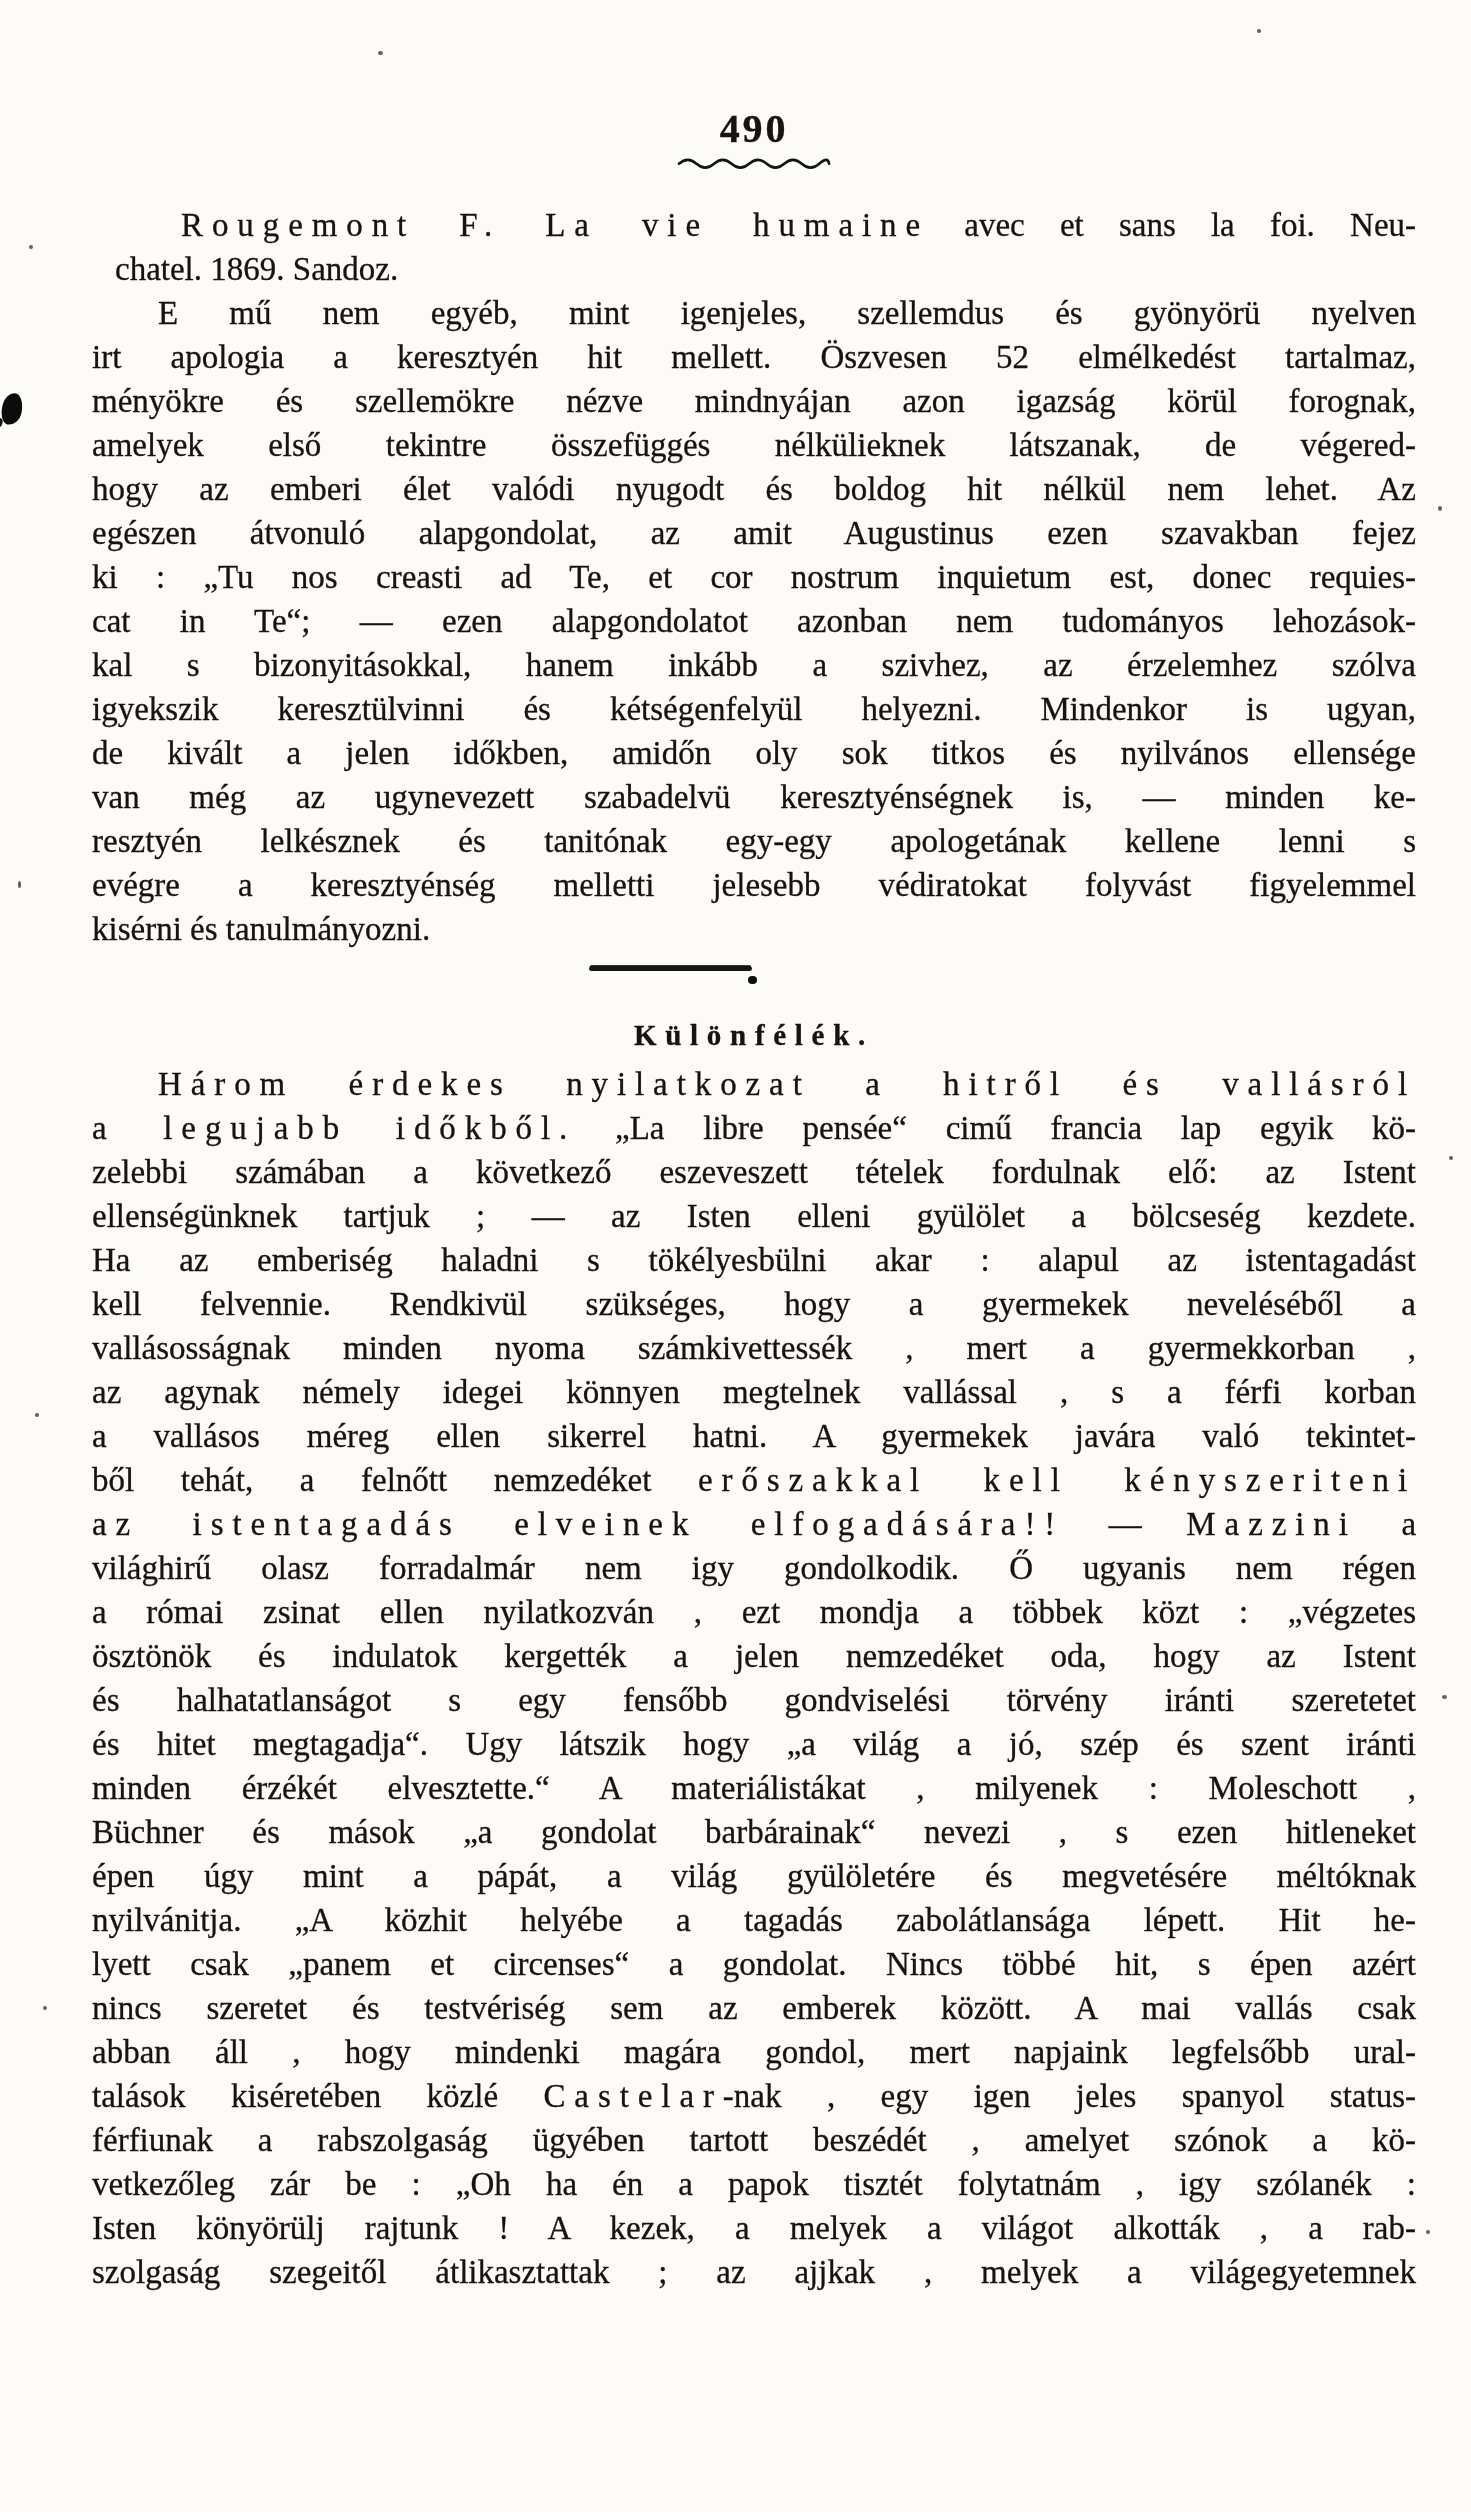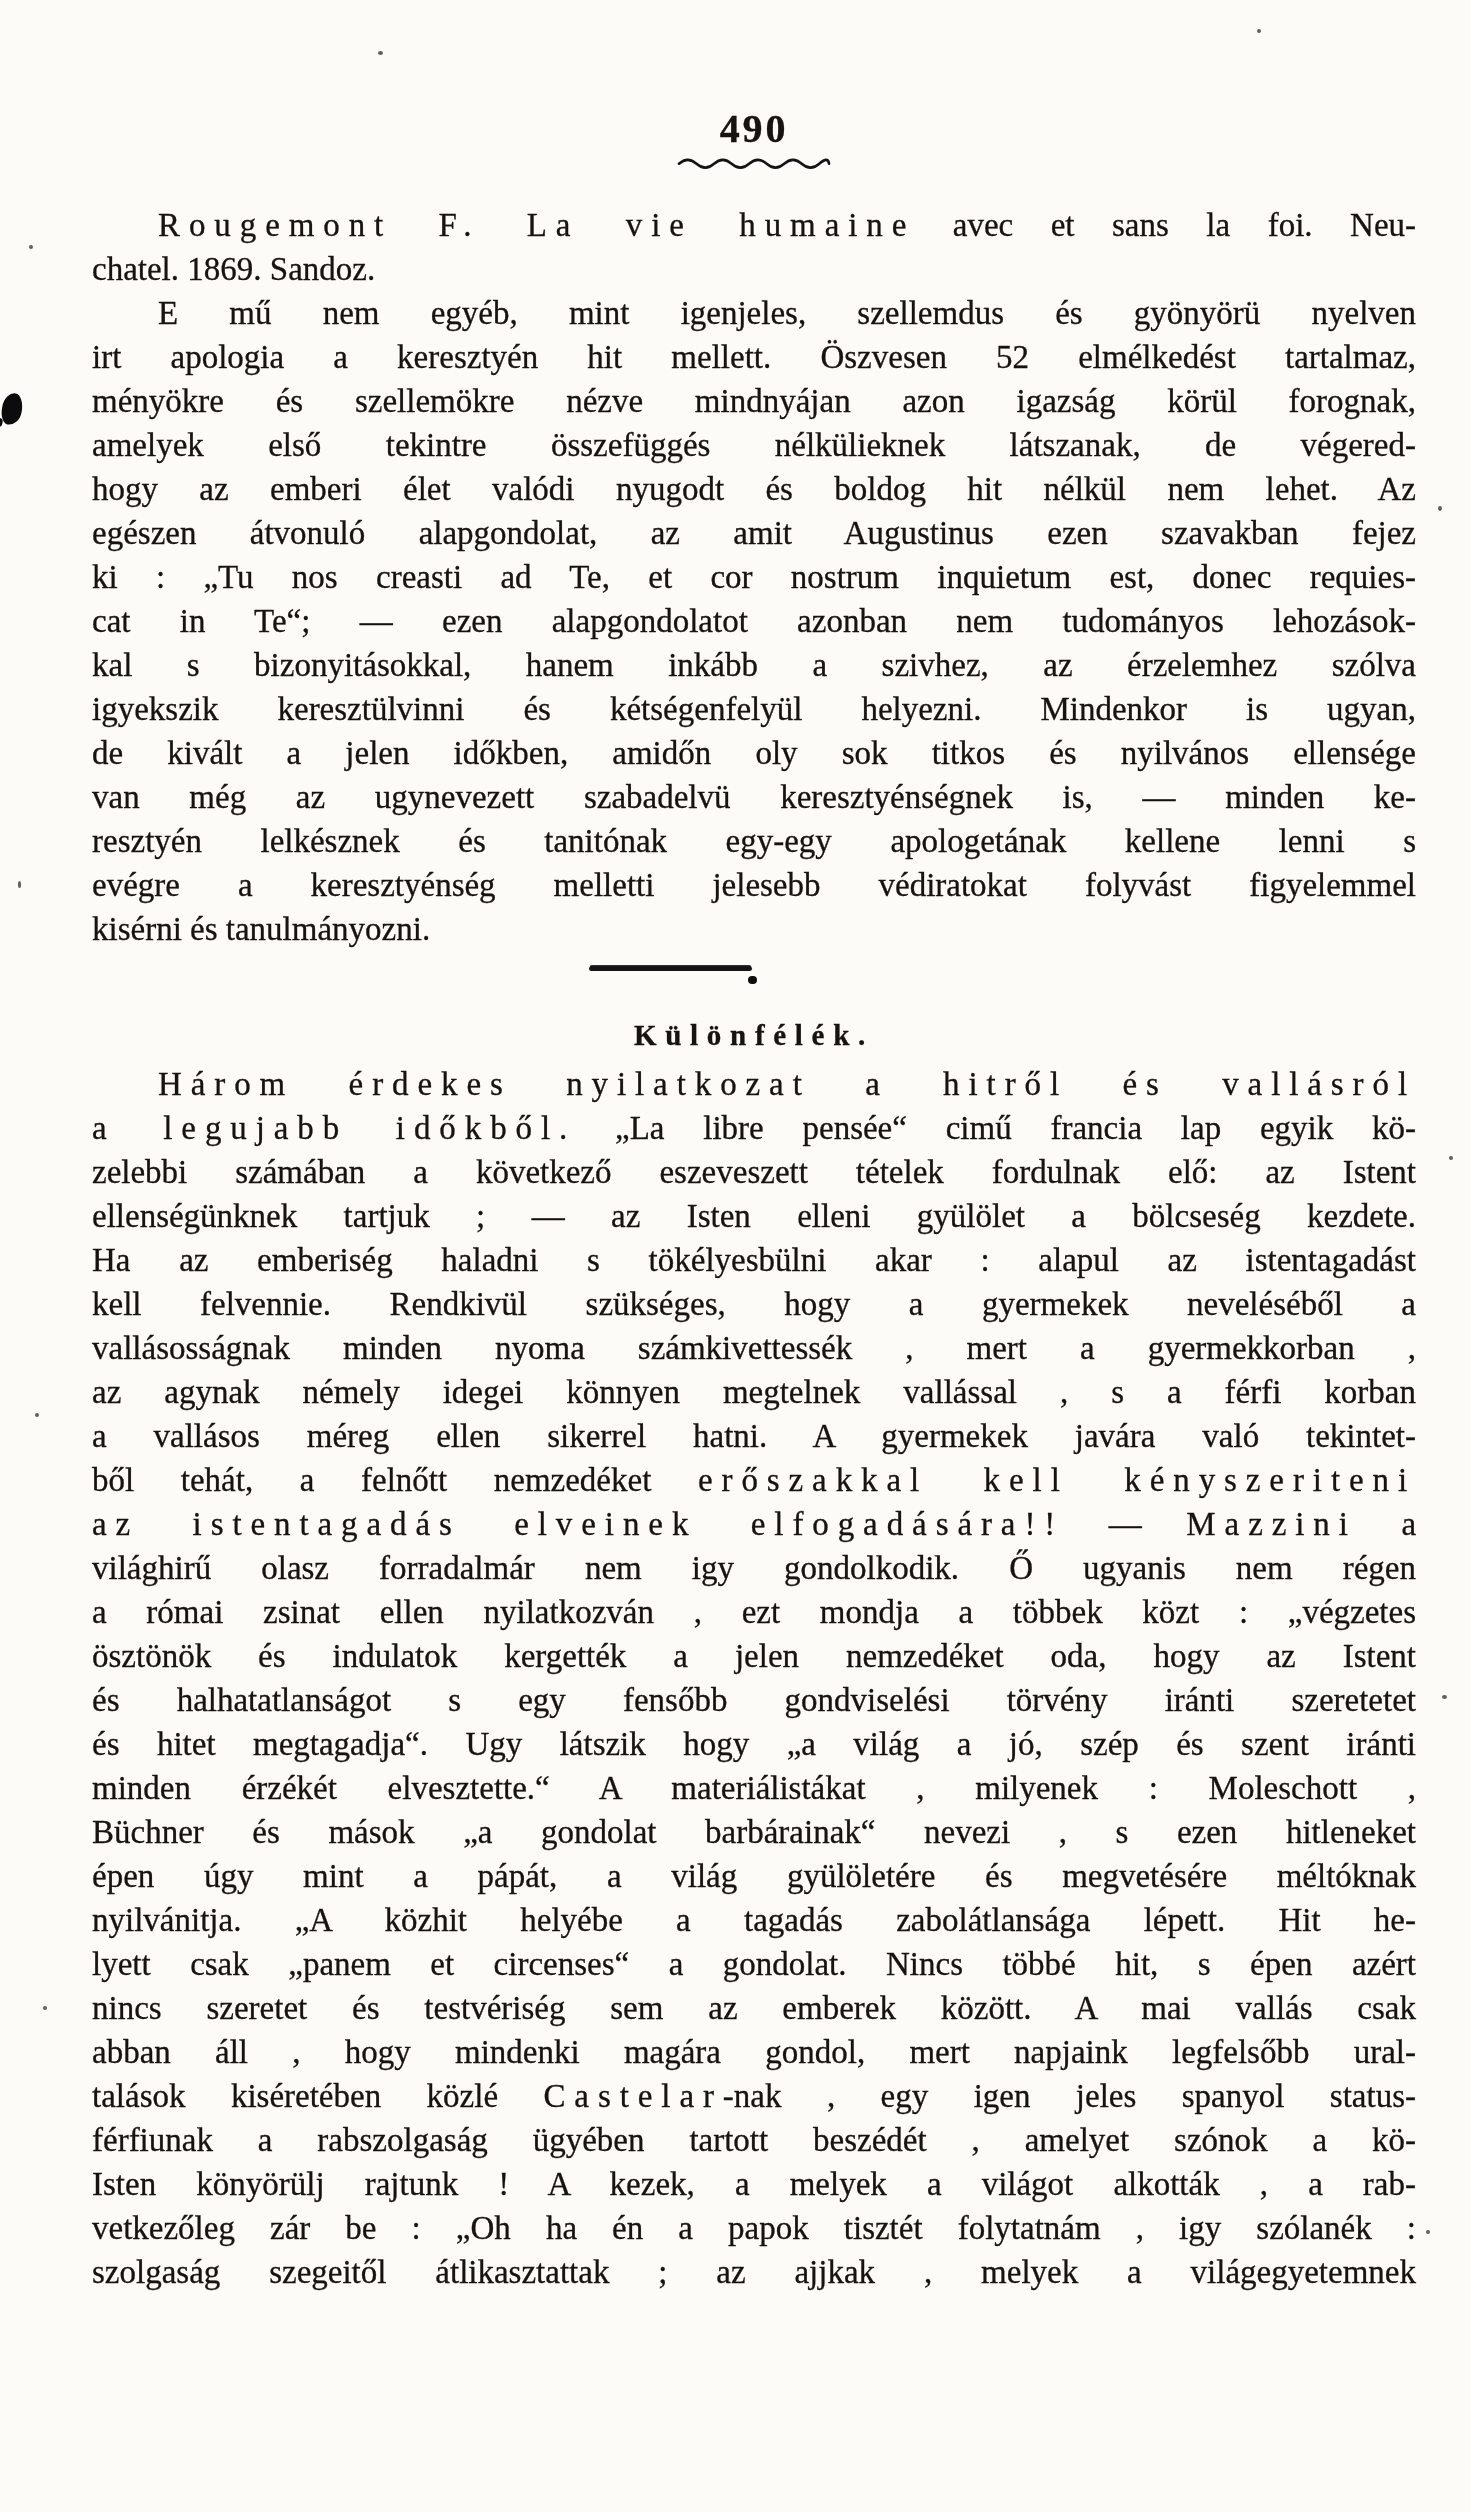--- a/index.html
+++ b/index.html
@@ -13,21 +13,21 @@
     font-family:Liberation Serif, serif;
     -webkit-text-stroke:0.3px;
   }
   .content{padding:109px 55px 0 92px;}
   .pageno{
     text-align:center;font-weight:bold;font-size:40px;line-height:1;
     letter-spacing:2.9px;
   }
   .wavy{display:block;margin:5.8px auto 0;}
   .para{margin:0;}
-  .citation{margin-top:33px;}
+  .citation{margin-top:33px;margin-left:23px;}
   .line{font-size:33px;line-height:44px;}
   .jl{text-align:justify;text-align-last:justify;}
   .last{text-align:left;text-align-last:left;}
   .ind{text-indent:66px;}
   .sp{letter-spacing:0.27em;}
   .rulewrap{position:relative;height:19.5px;margin-top:9.7px;}
   .shortrule{
     position:absolute;top:4.9px;left:50%;margin-left:-165px;
     width:163px;height:4.9px;background:#151515;
     border-radius:2.9px/60%;
@@ -148,20 +148,20 @@
       <div class="line jl">épen úgy mint a pápát, a világ gyülöletére és megvetésére méltóknak</div>
       <div class="line jl">nyilvánitja. „A közhit helyébe a tagadás zabolátlansága lépett. Hit he-</div>
       <div class="line jl">lyett csak „panem et circenses“ a gondolat. Nincs többé hit, s épen azért</div>
       <div class="line jl">nincs szeretet és testvériség sem az emberek között. A mai vallás csak</div>
       <div class="line jl">abban áll , hogy mindenki magára gondol, mert napjaink legfelsőbb ural-</div>
       <div class="line jl">
         <span>talások kiséretében közlé</span>
         <span class="sp">Castelar</span><span>-nak , egy igen jeles spanyol status-</span>
       </div>
       <div class="line jl">férfiunak a rabszolgaság ügyében tartott beszédét , amelyet szónok a kö-</div>
+      <div class="line jl">vetkezőleg zár be : „Oh ha én a papok tisztét folytatnám , igy szólanék :</div>
       <div class="line jl">Isten könyörülj rajtunk ! A kezek, a melyek a világot alkották , a rab-</div>
-      <div class="line jl">vetkezőleg zár be : „Oh ha én a papok tisztét folytatnám , igy szólanék :</div>
       <div class="line jl">szolgaság szegeitől átlikasztattak ; az ajjkak , melyek a világegyetemnek</div>
     </section>
 
   </div>
 </div>
 
 
 </body></html>

